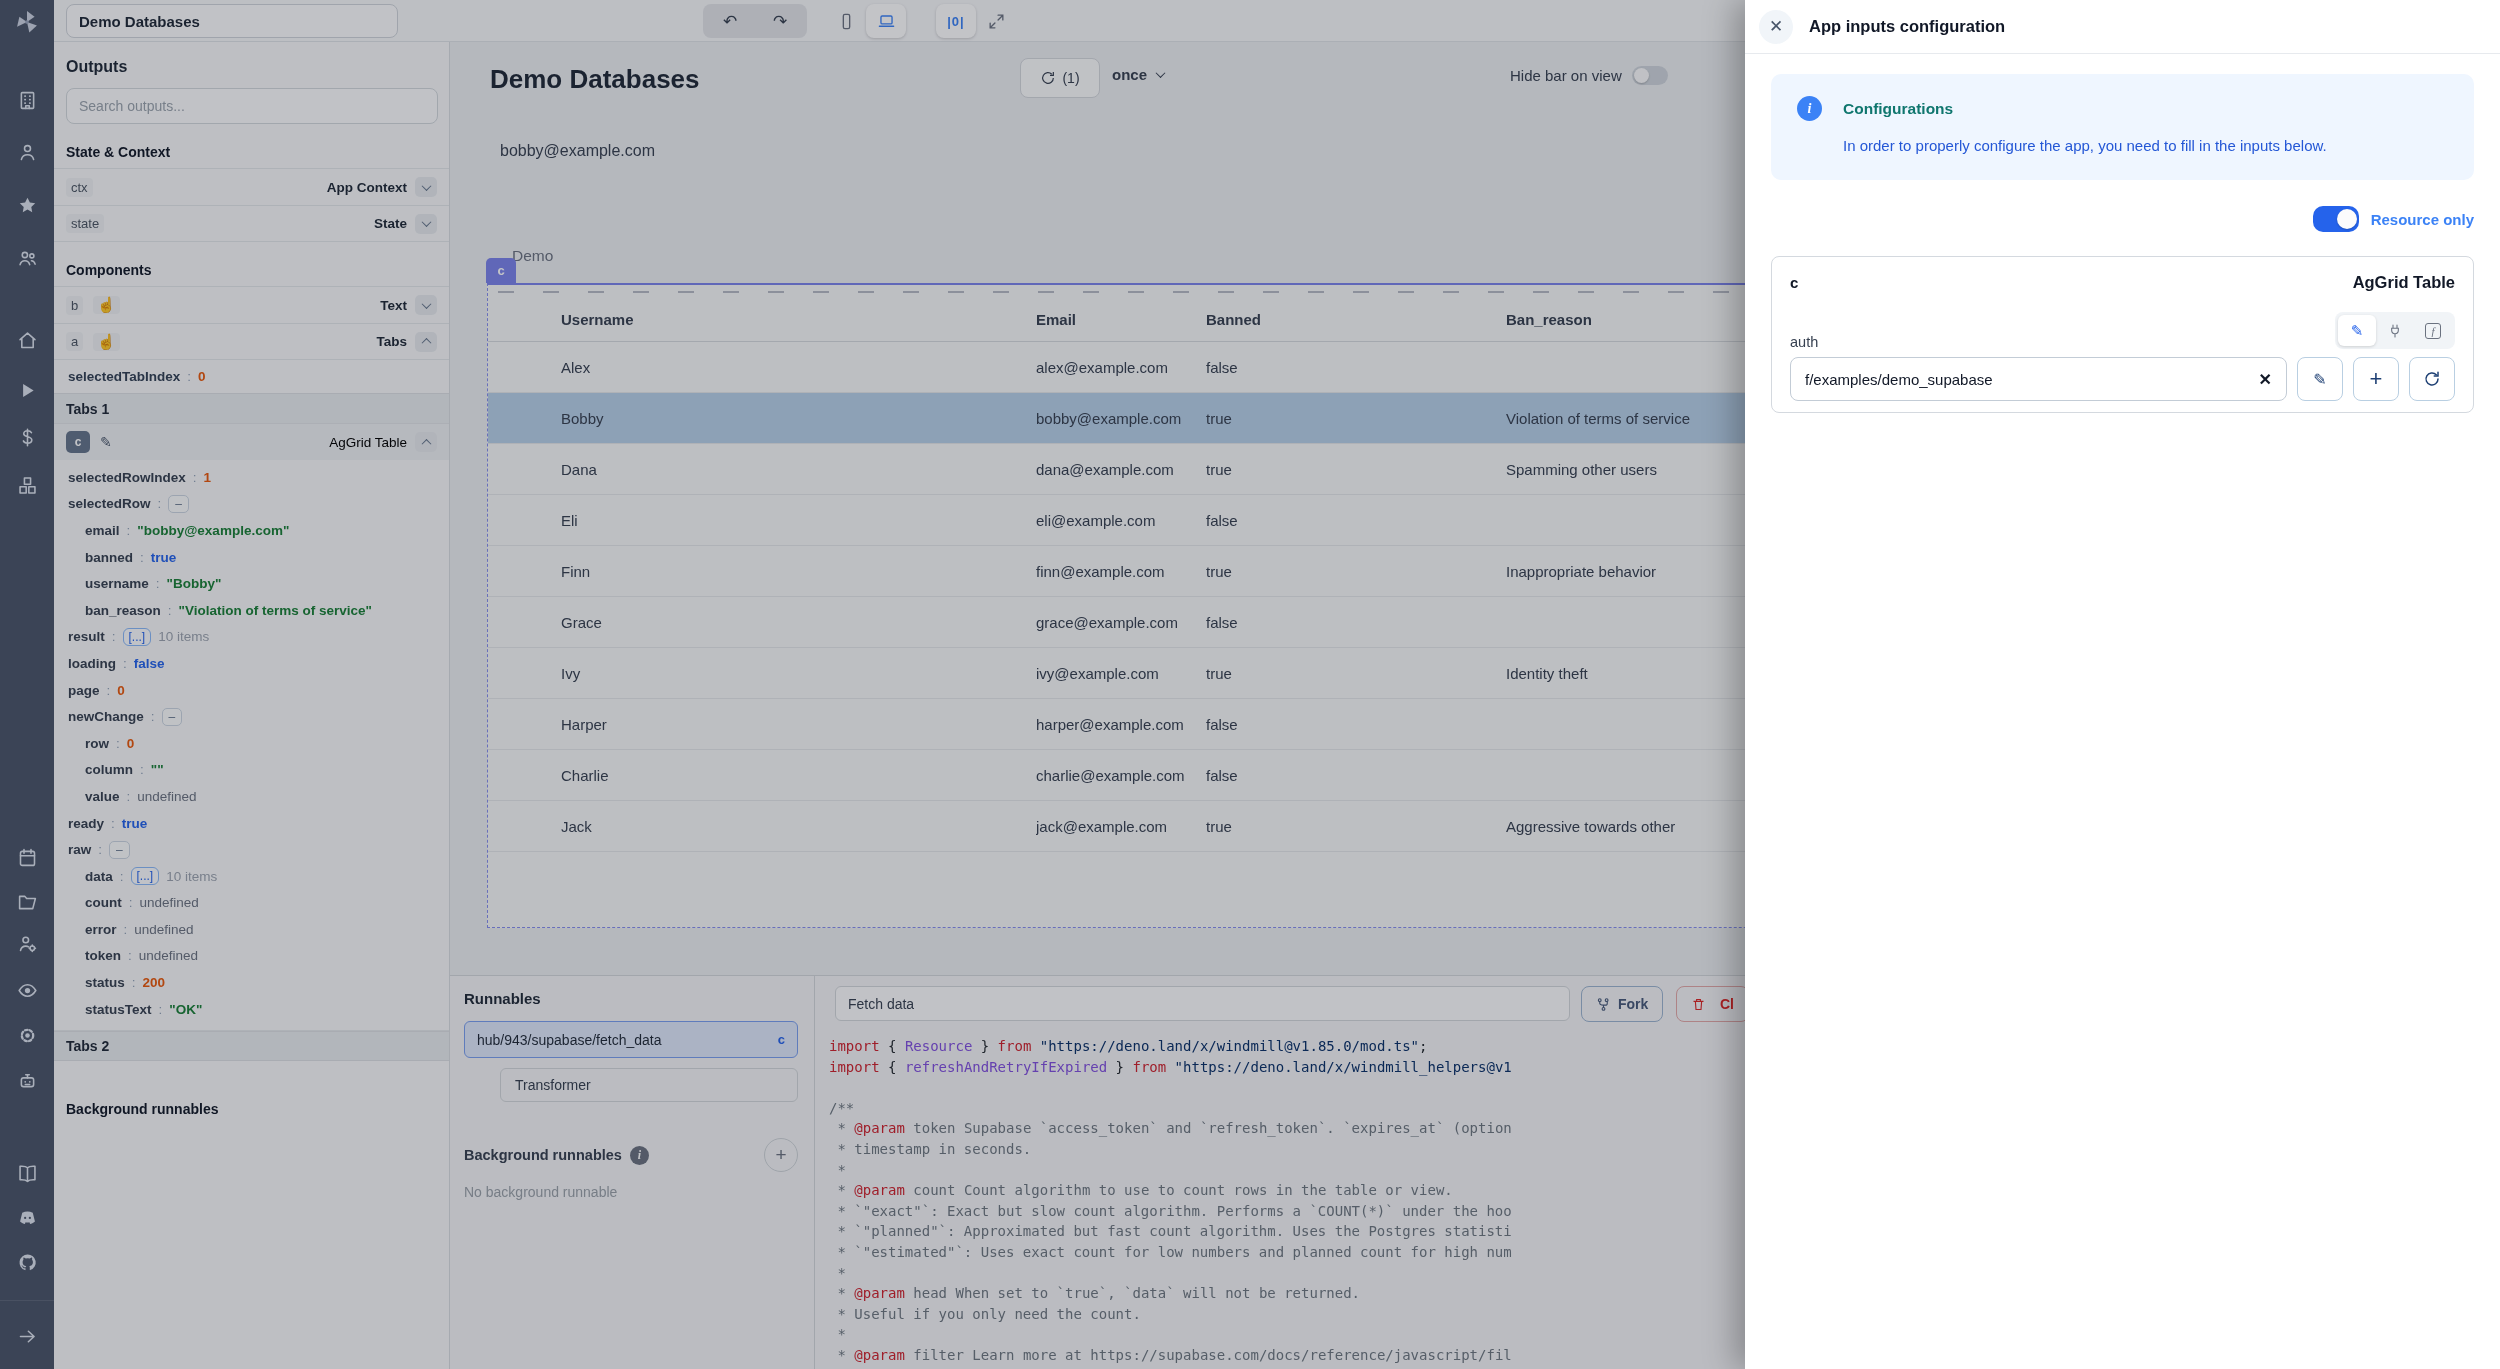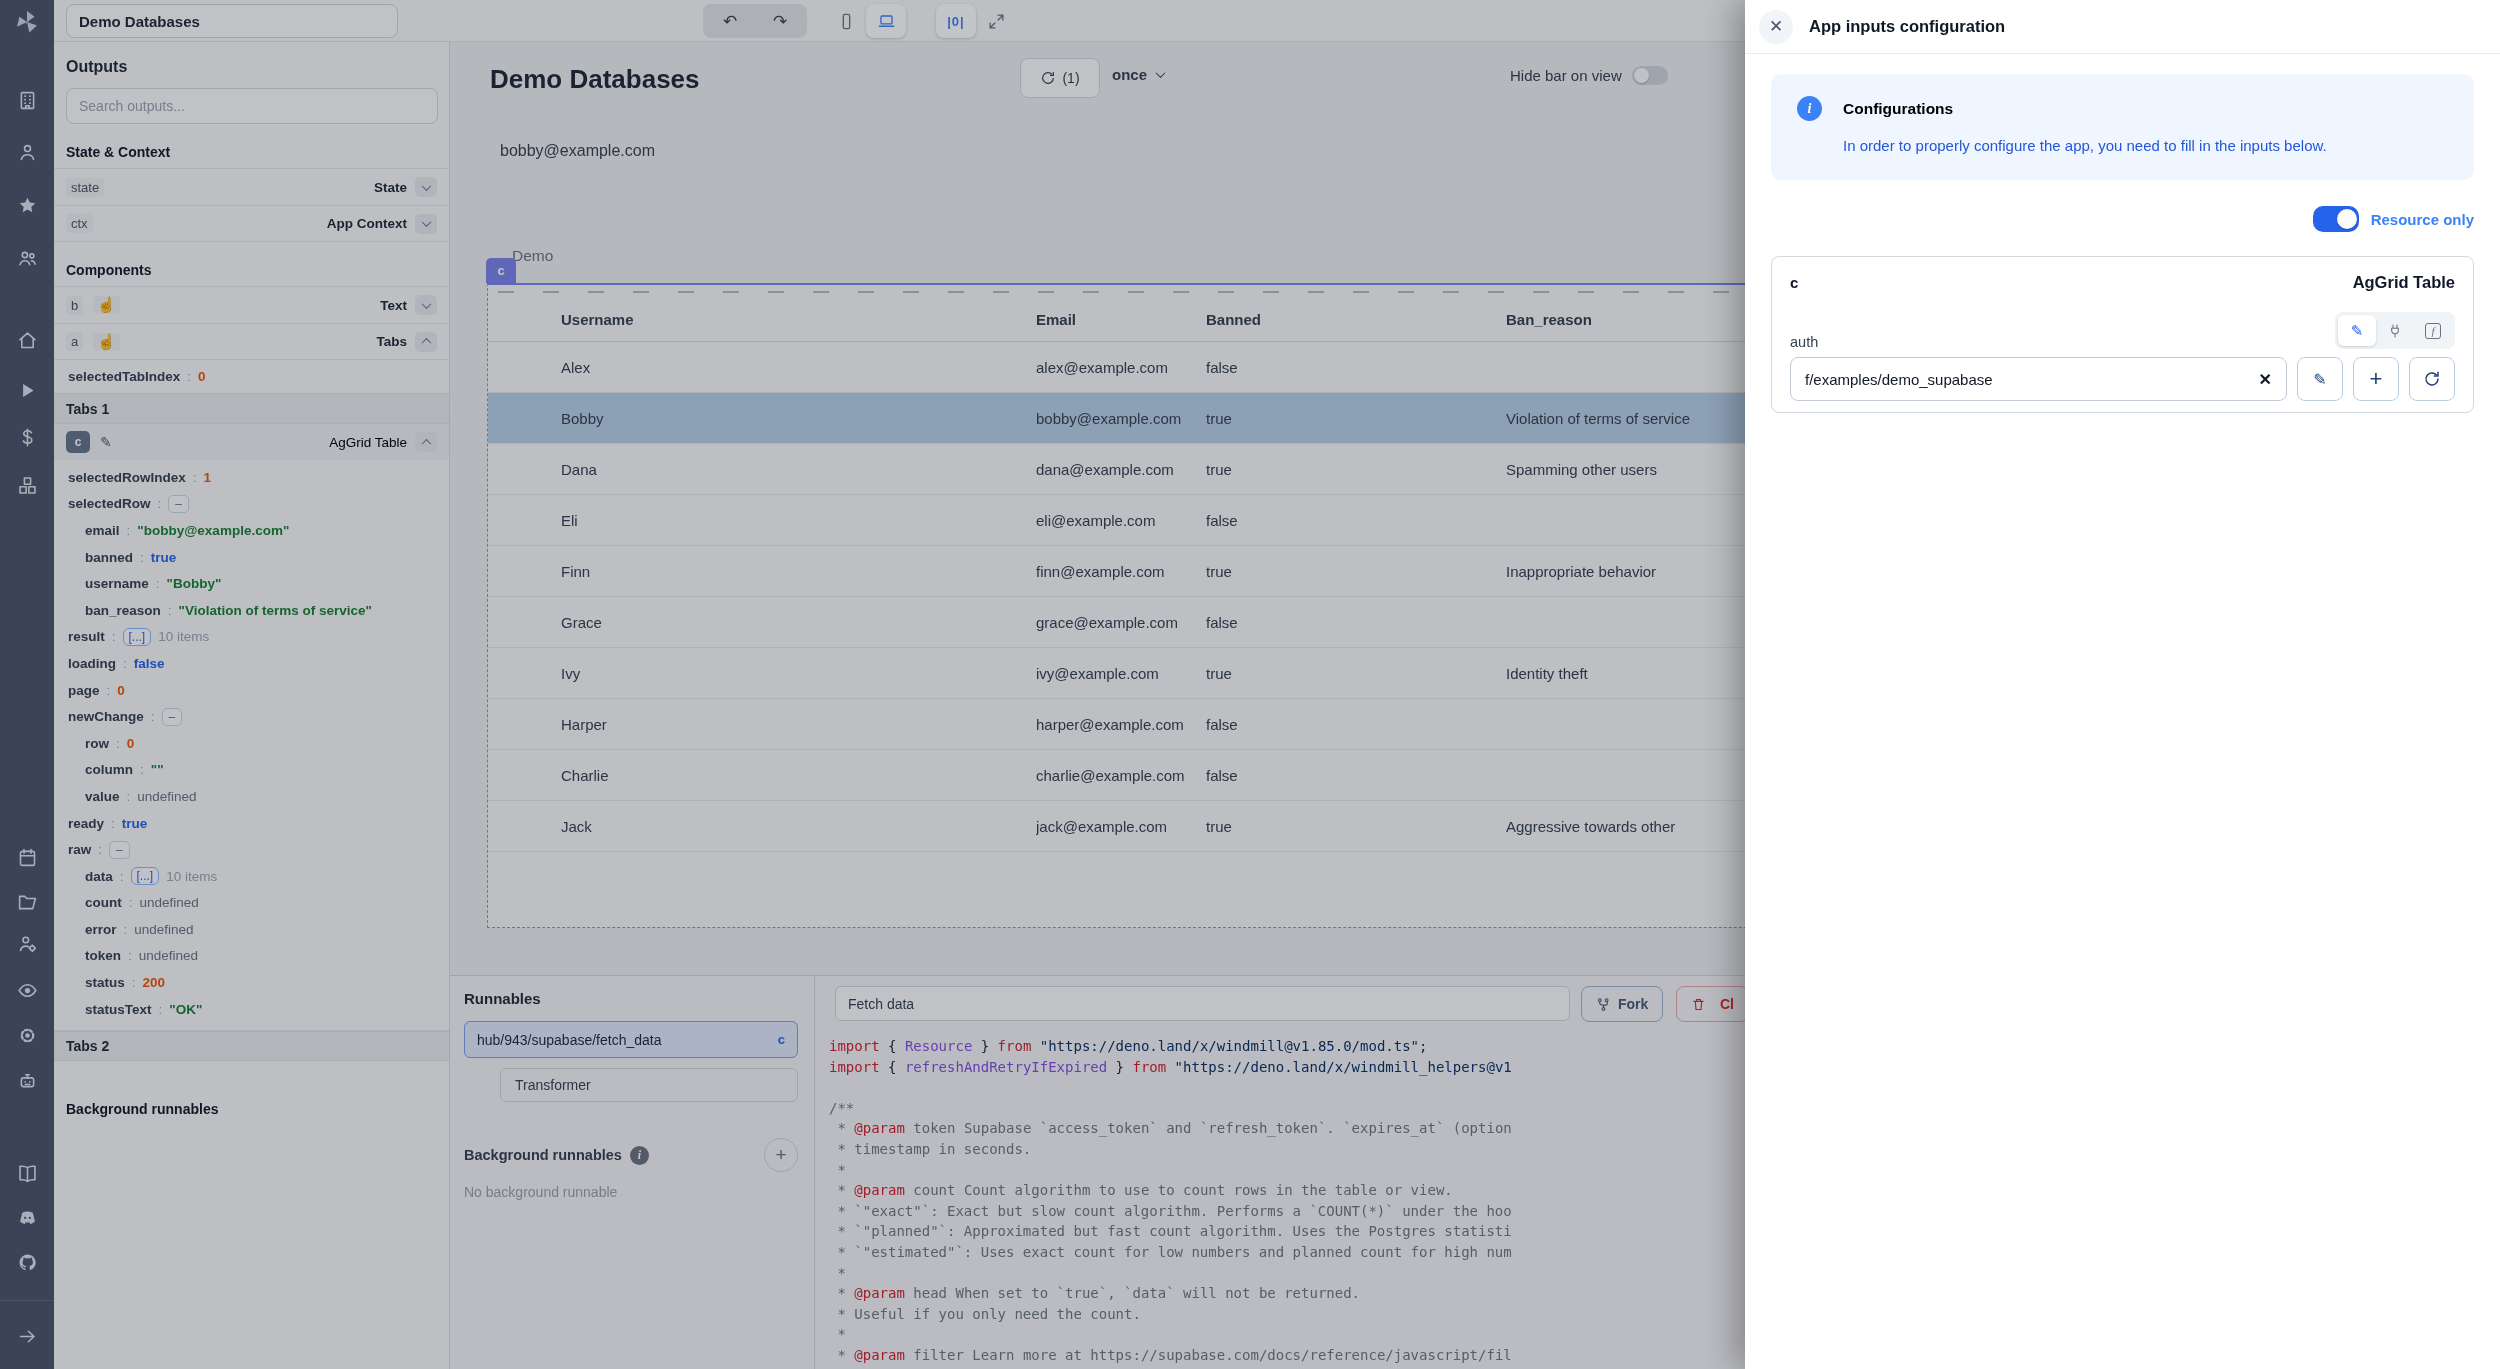--- a/index.html
+++ b/index.html
@@ -112,21 +112,21 @@
 
   
   #drawer { position:absolute; left:1745px; top:0; width:755px; height:1369px; background:#ffffff; z-index:30; box-shadow:-10px 0 30px rgba(0,0,0,.28); }
   #drawer-head { height:54px; border-bottom:1px solid #e7eaee; display:flex; align-items:center; padding:0 14px; }
   #drawer-close { width:34px; height:34px; border-radius:50%; background:#f1f5f9; color:#475569; font-size:17px; display:flex; align-items:center; justify-content:center; border:none; }
   #drawer-title { margin-left:16px; font-size:16.5px; font-weight:700; color:#111827; }
   #drawer-body { padding:20px 26px; }
   #info-box { background:#eff6ff; border-radius:10px; padding:22px 26px; }
   #info-head { display:flex; align-items:center; }
   .blue-i { width:25px; height:25px; border-radius:50%; background:#3b82f6; color:#fff; font-size:14px; font-weight:700; font-family:"Liberation Serif",serif; font-style:italic; display:flex; align-items:center; justify-content:center; }
-  #info-title { margin-left:21px; font-size:15.5px; font-weight:700; color:#000000; }
+  #info-title { margin-left:21px; font-size:15.5px; font-weight:700; color:#0f766e; }
   #info-text { margin:16px 0 4px 46px; font-size:15px; color:#2457d6; }
   #resource-row { margin-top:26px; display:flex; align-items:center; justify-content:flex-end; gap:12px; font-size:15px; font-weight:600; color:#3b82f6; }
   .toggle.big { width:46px; height:26px; }
   .toggle.big .knob { width:20px; height:20px; top:3px; }
   #input-card { margin-top:24px; border:1px solid #d4d9df; border-radius:8px; padding:16px 18px; height:157px; position:relative; }
   #card-top { display:flex; justify-content:space-between; align-items:center; }
   #card-id { font-size:15px; font-weight:700; color:#111827; }
   #card-type { font-size:16.5px; font-weight:700; color:#111827; }
   #seg-ctl { position:absolute; right:18px; top:55px; background:#f1f4f7; border-radius:8px; padding:3px; display:flex; }
   .seg { width:38px; height:31px; border-radius:6px; display:flex; align-items:center; justify-content:center; color:#6b7280; font-size:15px; }
@@ -296,31 +296,31 @@
       </div>
   </div>
 </div>
 
 <div id="outputs">
   <div class="panel-title">Outputs</div>
   <input id="search-outputs" placeholder="Search outputs..." style="">
   <div class="section-title">State &amp; Context</div>
   <div id="ctx-rows">
       <div class="orow">
+        <span class="k">ctx</span>
+        <span class="sp"></span>
+        <span class="type">App Context</span>
+        <span class="chevbox">
+          <span class="chev"></span>
+        </span>
+      </div>
+      <div class="orow">
         <span class="k">state</span>
         <span class="sp"></span>
         <span class="type">State</span>
-        <span class="chevbox">
-          <span class="chev"></span>
-        </span>
-      </div>
-      <div class="orow">
-        <span class="k">ctx</span>
-        <span class="sp"></span>
-        <span class="type">App Context</span>
         <span class="chevbox">
           <span class="chev"></span>
         </span>
       </div>
     </div>
   <div class="section-title">Components</div>
   <div id="comp-rows">
       <div class="orow">
         <span class="k">b</span>
         <span class="hand">☝</span>

